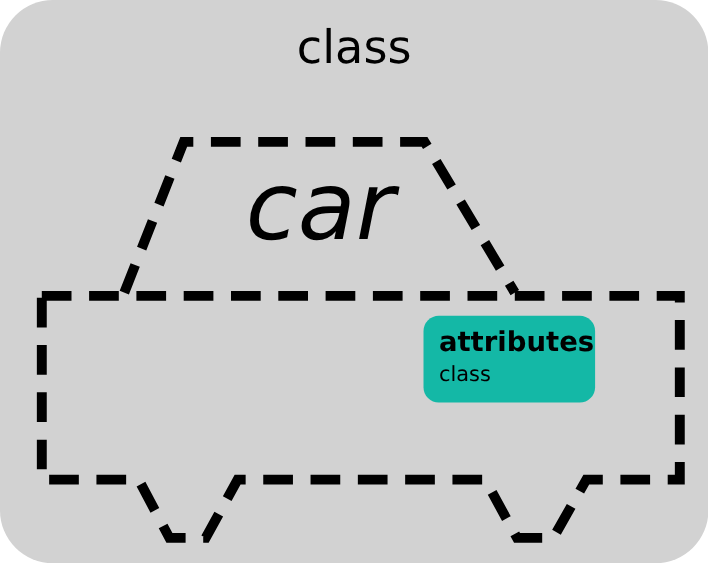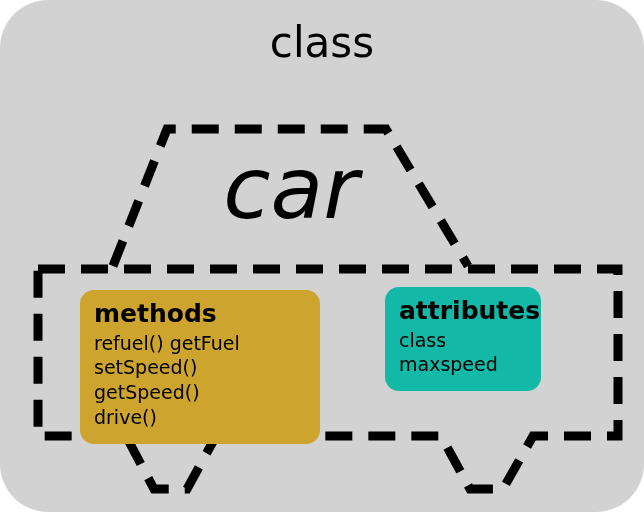--- a/index.html
+++ b/index.html
@@ -86,26 +86,19 @@
 
   <svg class="car-outline" viewBox="0 0 644 512" xmlns="http://www.w3.org/2000/svg">
 
     <path d="M 38 269 H 618 V 436 H 533 L 503 489 H 470 L 441 436 H 216 L 187 489 H 154 L 126 436 H 38 Z"></path>
 
     <path d="M 113 266 L 167 129 H 386 L 468 266"></path>
   </svg>
 
   <div class="car-label">car</div>
 
-  <div class="box methods-box">
-    <div class="box-title">methods</div>
-    <div class="box-line">refuel() getFuel</div>
-    <div class="box-line">setSpeed() getSpeed()</div>
-    <div class="box-line">drive()</div>
-  </div>
 
   <div class="box attributes-box">
     <div class="box-title">attributes</div>
     <div class="box-line">class</div>
-    <div class="box-line">maxspeed</div>
   </div>
 
 </div>
 
 </body></html>

